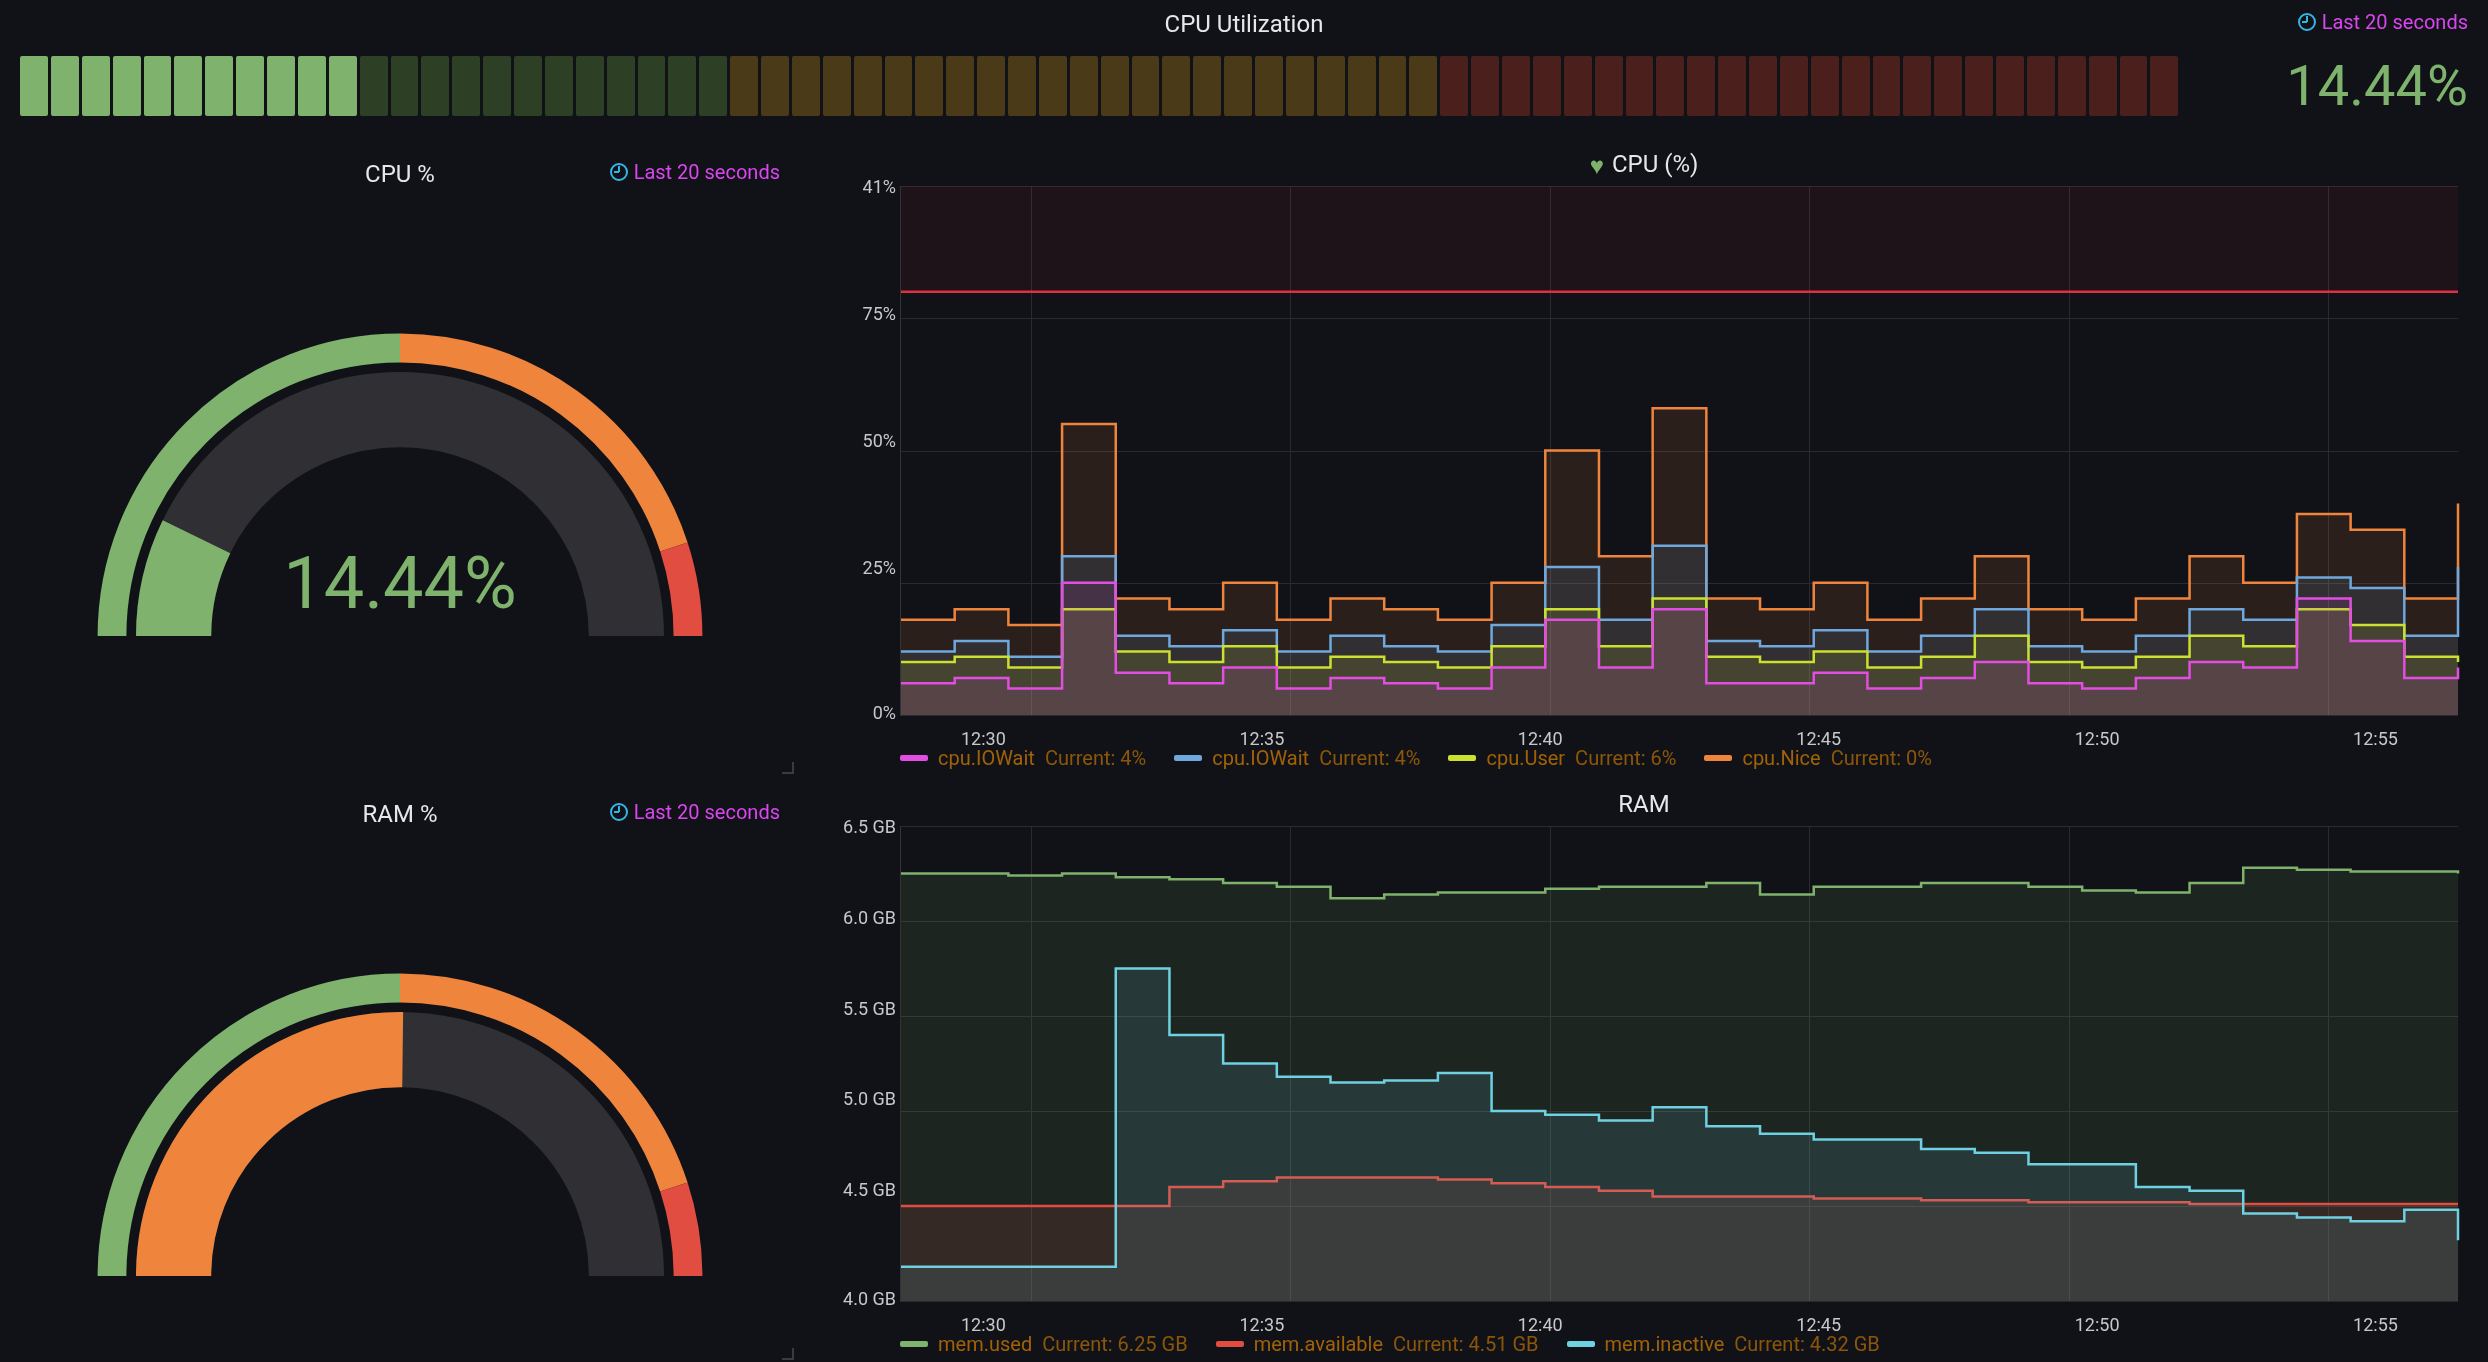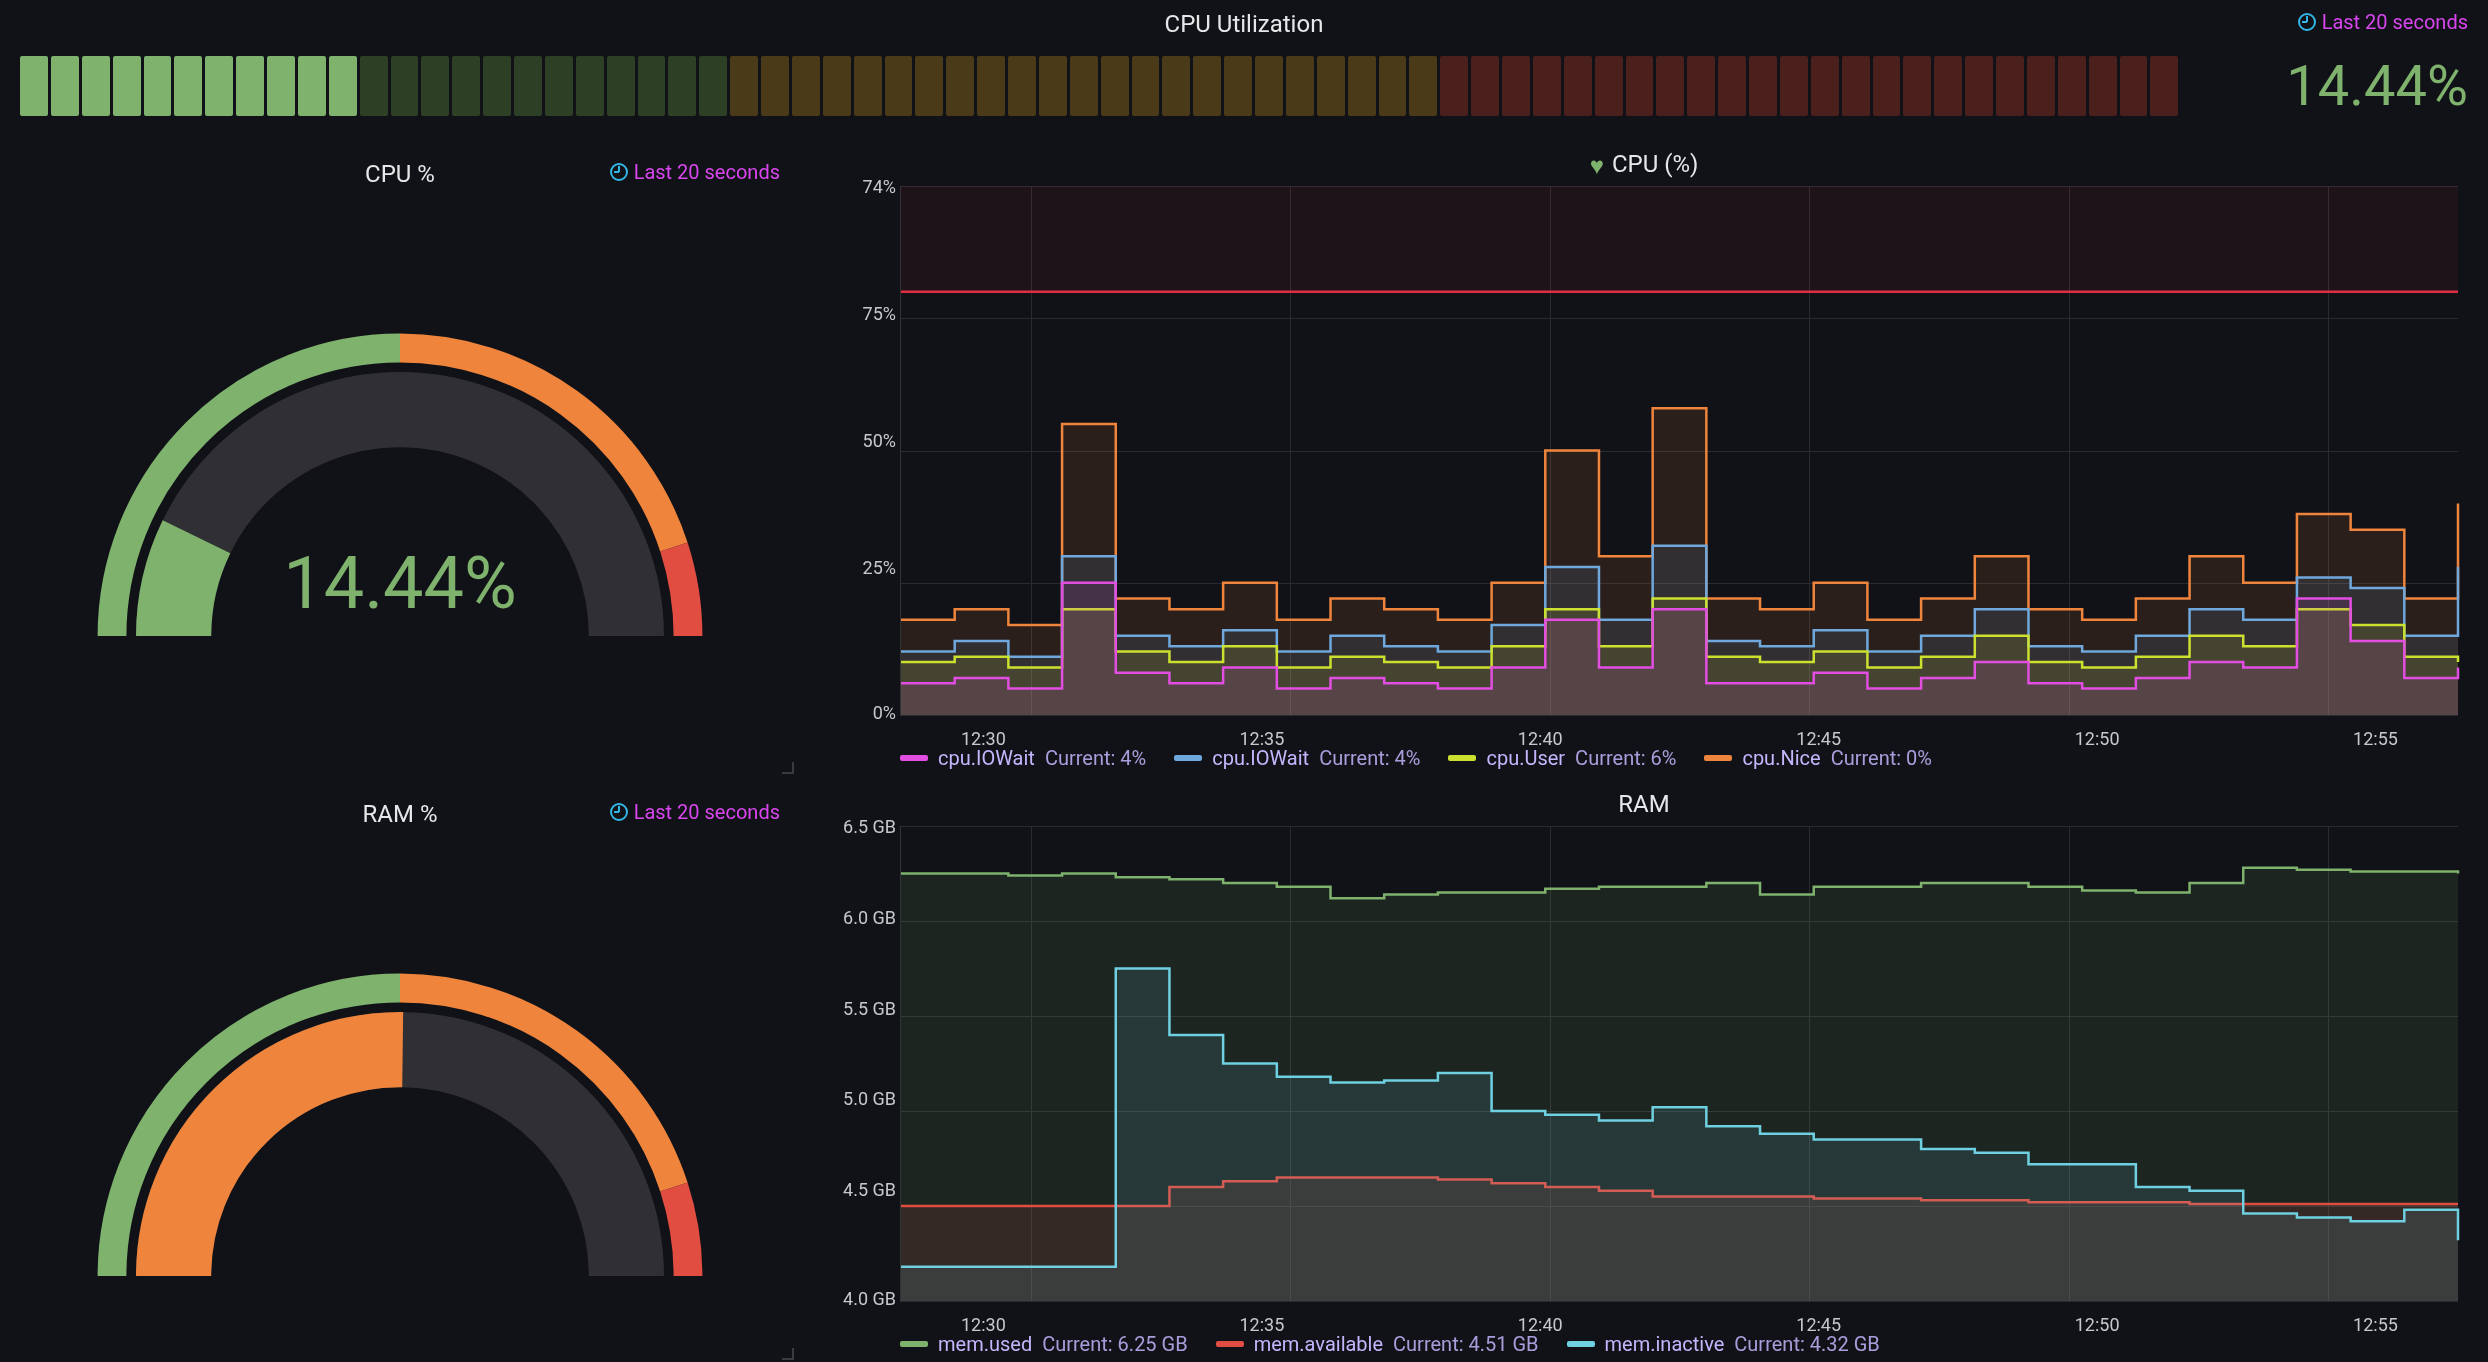--- a/index.html
+++ b/index.html
@@ -153,21 +153,21 @@
   .gridlines .h, .gridlines .v { position:absolute; background:#2a2b30; }
   .gridlines .h { left:0; right:0; height:1px; }
   .gridlines .v { top:0; bottom:0; width:1px; }
 
   .legend {
     padding-left: 70px;
     display:flex;
     flex-wrap: wrap;
     gap: 24px 28px;
     font-size: 20px;
-    color:#c4b5fd;
+    color:#a16207;
   }
   .legend .item { display:flex; align-items:center; gap:10px; }
   .legend .swatch { width: 28px; height: 6px; border-radius:2px; }
 
   .heart {
     display:inline-block;
     color:#7eb26d;
     margin-right: 8px;
     transform: translateY(2px);
   }
@@ -309,21 +309,21 @@
           <path d="M 0 328 L 34.48275862068965 328 L 34.48275862068965 320 L 68.9655172413793 320 L 68.9655172413793 332 L 103.44827586206897 332 L 103.44827586206897 179.99999999999997 L 137.9310344827586 179.99999999999997 L 137.9310344827586 312 L 172.41379310344828 312 L 172.41379310344828 320 L 206.89655172413794 320 L 206.89655172413794 300 L 241.3793103448276 300 L 241.3793103448276 328 L 275.8620689655172 328 L 275.8620689655172 312 L 310.3448275862069 312 L 310.3448275862069 320 L 344.82758620689657 320 L 344.82758620689657 328 L 379.31034482758616 328 L 379.31034482758616 300 L 413.7931034482759 300 L 413.7931034482759 200 L 448.2758620689655 200 L 448.2758620689655 280 L 482.7586206896552 280 L 482.7586206896552 168.00000000000003 L 517.2413793103449 168.00000000000003 L 517.2413793103449 312 L 551.7241379310344 312 L 551.7241379310344 320 L 586.2068965517241 320 L 586.2068965517241 300 L 620.6896551724138 300 L 620.6896551724138 328 L 655.1724137931034 328 L 655.1724137931034 312 L 689.6551724137931 312 L 689.6551724137931 280 L 724.1379310344828 280 L 724.1379310344828 320 L 758.6206896551723 320 L 758.6206896551723 328 L 793.1034482758621 328 L 793.1034482758621 312 L 827.5862068965517 312 L 827.5862068965517 280 L 862.0689655172413 280 L 862.0689655172413 300 L 896.551724137931 300 L 896.551724137931 248 L 931.0344827586207 248 L 931.0344827586207 260 L 965.5172413793103 260 L 965.5172413793103 312 L 1000 312 L 1000 240 L 1000 400 L 0 400 Z" fill="#ef843c" opacity="0.12" stroke="none"></path>
           <path d="M 0 328 L 34.48275862068965 328 L 34.48275862068965 320 L 68.9655172413793 320 L 68.9655172413793 332 L 103.44827586206897 332 L 103.44827586206897 179.99999999999997 L 137.9310344827586 179.99999999999997 L 137.9310344827586 312 L 172.41379310344828 312 L 172.41379310344828 320 L 206.89655172413794 320 L 206.89655172413794 300 L 241.3793103448276 300 L 241.3793103448276 328 L 275.8620689655172 328 L 275.8620689655172 312 L 310.3448275862069 312 L 310.3448275862069 320 L 344.82758620689657 320 L 344.82758620689657 328 L 379.31034482758616 328 L 379.31034482758616 300 L 413.7931034482759 300 L 413.7931034482759 200 L 448.2758620689655 200 L 448.2758620689655 280 L 482.7586206896552 280 L 482.7586206896552 168.00000000000003 L 517.2413793103449 168.00000000000003 L 517.2413793103449 312 L 551.7241379310344 312 L 551.7241379310344 320 L 586.2068965517241 320 L 586.2068965517241 300 L 620.6896551724138 300 L 620.6896551724138 328 L 655.1724137931034 328 L 655.1724137931034 312 L 689.6551724137931 312 L 689.6551724137931 280 L 724.1379310344828 280 L 724.1379310344828 320 L 758.6206896551723 320 L 758.6206896551723 328 L 793.1034482758621 328 L 793.1034482758621 312 L 827.5862068965517 312 L 827.5862068965517 280 L 862.0689655172413 280 L 862.0689655172413 300 L 896.551724137931 300 L 896.551724137931 248 L 931.0344827586207 248 L 931.0344827586207 260 L 965.5172413793103 260 L 965.5172413793103 312 L 1000 312 L 1000 240" fill="none" stroke="#ef843c" stroke-width="2.5" vector-effect="non-scaling-stroke"></path>
           <path d="M 0 352 L 34.48275862068965 352 L 34.48275862068965 344 L 68.9655172413793 344 L 68.9655172413793 356 L 103.44827586206897 356 L 103.44827586206897 280 L 137.9310344827586 280 L 137.9310344827586 340 L 172.41379310344828 340 L 172.41379310344828 348 L 206.89655172413794 348 L 206.89655172413794 336 L 241.3793103448276 336 L 241.3793103448276 352 L 275.8620689655172 352 L 275.8620689655172 340 L 310.3448275862069 340 L 310.3448275862069 348 L 344.82758620689657 348 L 344.82758620689657 352 L 379.31034482758616 352 L 379.31034482758616 332 L 413.7931034482759 332 L 413.7931034482759 288 L 448.2758620689655 288 L 448.2758620689655 328 L 482.7586206896552 328 L 482.7586206896552 272 L 517.2413793103449 272 L 517.2413793103449 344 L 551.7241379310344 344 L 551.7241379310344 348 L 586.2068965517241 348 L 586.2068965517241 336 L 620.6896551724138 336 L 620.6896551724138 352 L 655.1724137931034 352 L 655.1724137931034 340 L 689.6551724137931 340 L 689.6551724137931 320 L 724.1379310344828 320 L 724.1379310344828 348 L 758.6206896551723 348 L 758.6206896551723 352 L 793.1034482758621 352 L 793.1034482758621 340 L 827.5862068965517 340 L 827.5862068965517 320 L 862.0689655172413 320 L 862.0689655172413 328 L 896.551724137931 328 L 896.551724137931 296 L 931.0344827586207 296 L 931.0344827586207 304 L 965.5172413793103 304 L 965.5172413793103 340 L 1000 340 L 1000 288 L 1000 400 L 0 400 Z" fill="#6fa8dc" opacity="0.12" stroke="none"></path>
           <path d="M 0 352 L 34.48275862068965 352 L 34.48275862068965 344 L 68.9655172413793 344 L 68.9655172413793 356 L 103.44827586206897 356 L 103.44827586206897 280 L 137.9310344827586 280 L 137.9310344827586 340 L 172.41379310344828 340 L 172.41379310344828 348 L 206.89655172413794 348 L 206.89655172413794 336 L 241.3793103448276 336 L 241.3793103448276 352 L 275.8620689655172 352 L 275.8620689655172 340 L 310.3448275862069 340 L 310.3448275862069 348 L 344.82758620689657 348 L 344.82758620689657 352 L 379.31034482758616 352 L 379.31034482758616 332 L 413.7931034482759 332 L 413.7931034482759 288 L 448.2758620689655 288 L 448.2758620689655 328 L 482.7586206896552 328 L 482.7586206896552 272 L 517.2413793103449 272 L 517.2413793103449 344 L 551.7241379310344 344 L 551.7241379310344 348 L 586.2068965517241 348 L 586.2068965517241 336 L 620.6896551724138 336 L 620.6896551724138 352 L 655.1724137931034 352 L 655.1724137931034 340 L 689.6551724137931 340 L 689.6551724137931 320 L 724.1379310344828 320 L 724.1379310344828 348 L 758.6206896551723 348 L 758.6206896551723 352 L 793.1034482758621 352 L 793.1034482758621 340 L 827.5862068965517 340 L 827.5862068965517 320 L 862.0689655172413 320 L 862.0689655172413 328 L 896.551724137931 328 L 896.551724137931 296 L 931.0344827586207 296 L 931.0344827586207 304 L 965.5172413793103 304 L 965.5172413793103 340 L 1000 340 L 1000 288" fill="none" stroke="#6fa8dc" stroke-width="2.5" vector-effect="non-scaling-stroke"></path>
           <path d="M 0 360 L 34.48275862068965 360 L 34.48275862068965 356 L 68.9655172413793 356 L 68.9655172413793 364 L 103.44827586206897 364 L 103.44827586206897 320 L 137.9310344827586 320 L 137.9310344827586 352 L 172.41379310344828 352 L 172.41379310344828 360 L 206.89655172413794 360 L 206.89655172413794 348 L 241.3793103448276 348 L 241.3793103448276 364 L 275.8620689655172 364 L 275.8620689655172 356 L 310.3448275862069 356 L 310.3448275862069 360 L 344.82758620689657 360 L 344.82758620689657 364 L 379.31034482758616 364 L 379.31034482758616 348 L 413.7931034482759 348 L 413.7931034482759 320 L 448.2758620689655 320 L 448.2758620689655 348 L 482.7586206896552 348 L 482.7586206896552 312 L 517.2413793103449 312 L 517.2413793103449 356 L 551.7241379310344 356 L 551.7241379310344 360 L 586.2068965517241 360 L 586.2068965517241 352 L 620.6896551724138 352 L 620.6896551724138 364 L 655.1724137931034 364 L 655.1724137931034 356 L 689.6551724137931 356 L 689.6551724137931 340 L 724.1379310344828 340 L 724.1379310344828 360 L 758.6206896551723 360 L 758.6206896551723 364 L 793.1034482758621 364 L 793.1034482758621 356 L 827.5862068965517 356 L 827.5862068965517 340 L 862.0689655172413 340 L 862.0689655172413 348 L 896.551724137931 348 L 896.551724137931 320 L 931.0344827586207 320 L 931.0344827586207 332 L 965.5172413793103 332 L 965.5172413793103 356 L 1000 356 L 1000 360 L 1000 400 L 0 400 Z" fill="#cbe02f" opacity="0.12" stroke="none"></path>
           <path d="M 0 360 L 34.48275862068965 360 L 34.48275862068965 356 L 68.9655172413793 356 L 68.9655172413793 364 L 103.44827586206897 364 L 103.44827586206897 320 L 137.9310344827586 320 L 137.9310344827586 352 L 172.41379310344828 352 L 172.41379310344828 360 L 206.89655172413794 360 L 206.89655172413794 348 L 241.3793103448276 348 L 241.3793103448276 364 L 275.8620689655172 364 L 275.8620689655172 356 L 310.3448275862069 356 L 310.3448275862069 360 L 344.82758620689657 360 L 344.82758620689657 364 L 379.31034482758616 364 L 379.31034482758616 348 L 413.7931034482759 348 L 413.7931034482759 320 L 448.2758620689655 320 L 448.2758620689655 348 L 482.7586206896552 348 L 482.7586206896552 312 L 517.2413793103449 312 L 517.2413793103449 356 L 551.7241379310344 356 L 551.7241379310344 360 L 586.2068965517241 360 L 586.2068965517241 352 L 620.6896551724138 352 L 620.6896551724138 364 L 655.1724137931034 364 L 655.1724137931034 356 L 689.6551724137931 356 L 689.6551724137931 340 L 724.1379310344828 340 L 724.1379310344828 360 L 758.6206896551723 360 L 758.6206896551723 364 L 793.1034482758621 364 L 793.1034482758621 356 L 827.5862068965517 356 L 827.5862068965517 340 L 862.0689655172413 340 L 862.0689655172413 348 L 896.551724137931 348 L 896.551724137931 320 L 931.0344827586207 320 L 931.0344827586207 332 L 965.5172413793103 332 L 965.5172413793103 356 L 1000 356 L 1000 360" fill="none" stroke="#cbe02f" stroke-width="2.5" vector-effect="non-scaling-stroke"></path>
           <path d="M 0 376 L 34.48275862068965 376 L 34.48275862068965 372 L 68.9655172413793 372 L 68.9655172413793 380 L 103.44827586206897 380 L 103.44827586206897 300 L 137.9310344827586 300 L 137.9310344827586 368 L 172.41379310344828 368 L 172.41379310344828 376 L 206.89655172413794 376 L 206.89655172413794 364 L 241.3793103448276 364 L 241.3793103448276 380 L 275.8620689655172 380 L 275.8620689655172 372 L 310.3448275862069 372 L 310.3448275862069 376 L 344.82758620689657 376 L 344.82758620689657 380 L 379.31034482758616 380 L 379.31034482758616 364 L 413.7931034482759 364 L 413.7931034482759 328 L 448.2758620689655 328 L 448.2758620689655 364 L 482.7586206896552 364 L 482.7586206896552 320 L 517.2413793103449 320 L 517.2413793103449 376 L 551.7241379310344 376 L 551.7241379310344 376 L 586.2068965517241 376 L 586.2068965517241 368 L 620.6896551724138 368 L 620.6896551724138 380 L 655.1724137931034 380 L 655.1724137931034 372 L 689.6551724137931 372 L 689.6551724137931 360 L 724.1379310344828 360 L 724.1379310344828 376 L 758.6206896551723 376 L 758.6206896551723 380 L 793.1034482758621 380 L 793.1034482758621 372 L 827.5862068965517 372 L 827.5862068965517 360 L 862.0689655172413 360 L 862.0689655172413 364 L 896.551724137931 364 L 896.551724137931 312 L 931.0344827586207 312 L 931.0344827586207 344 L 965.5172413793103 344 L 965.5172413793103 372 L 1000 372 L 1000 364 L 1000 400 L 0 400 Z" fill="#e24de2" opacity="0.12" stroke="none"></path>
           <path d="M 0 376 L 34.48275862068965 376 L 34.48275862068965 372 L 68.9655172413793 372 L 68.9655172413793 380 L 103.44827586206897 380 L 103.44827586206897 300 L 137.9310344827586 300 L 137.9310344827586 368 L 172.41379310344828 368 L 172.41379310344828 376 L 206.89655172413794 376 L 206.89655172413794 364 L 241.3793103448276 364 L 241.3793103448276 380 L 275.8620689655172 380 L 275.8620689655172 372 L 310.3448275862069 372 L 310.3448275862069 376 L 344.82758620689657 376 L 344.82758620689657 380 L 379.31034482758616 380 L 379.31034482758616 364 L 413.7931034482759 364 L 413.7931034482759 328 L 448.2758620689655 328 L 448.2758620689655 364 L 482.7586206896552 364 L 482.7586206896552 320 L 517.2413793103449 320 L 517.2413793103449 376 L 551.7241379310344 376 L 551.7241379310344 376 L 586.2068965517241 376 L 586.2068965517241 368 L 620.6896551724138 368 L 620.6896551724138 380 L 655.1724137931034 380 L 655.1724137931034 372 L 689.6551724137931 372 L 689.6551724137931 360 L 724.1379310344828 360 L 724.1379310344828 376 L 758.6206896551723 376 L 758.6206896551723 380 L 793.1034482758621 380 L 793.1034482758621 372 L 827.5862068965517 372 L 827.5862068965517 360 L 862.0689655172413 360 L 862.0689655172413 364 L 896.551724137931 364 L 896.551724137931 312 L 931.0344827586207 312 L 931.0344827586207 344 L 965.5172413793103 344 L 965.5172413793103 372 L 1000 372 L 1000 364" fill="none" stroke="#e24de2" stroke-width="2.5" vector-effect="non-scaling-stroke"></path>
         </svg>
       <div class="y-axis" id="cpu-yaxis">
-          <div>74%</div>
+          <div>41%</div>
           <div>75%</div>
           <div>50%</div>
           <div>25%</div>
           <div>0%</div>
         </div>
       <div class="x-axis" id="cpu-xaxis">
           <div>12:30</div>
           <div>12:35</div>
           <div>12:40</div>
           <div>12:45</div>

